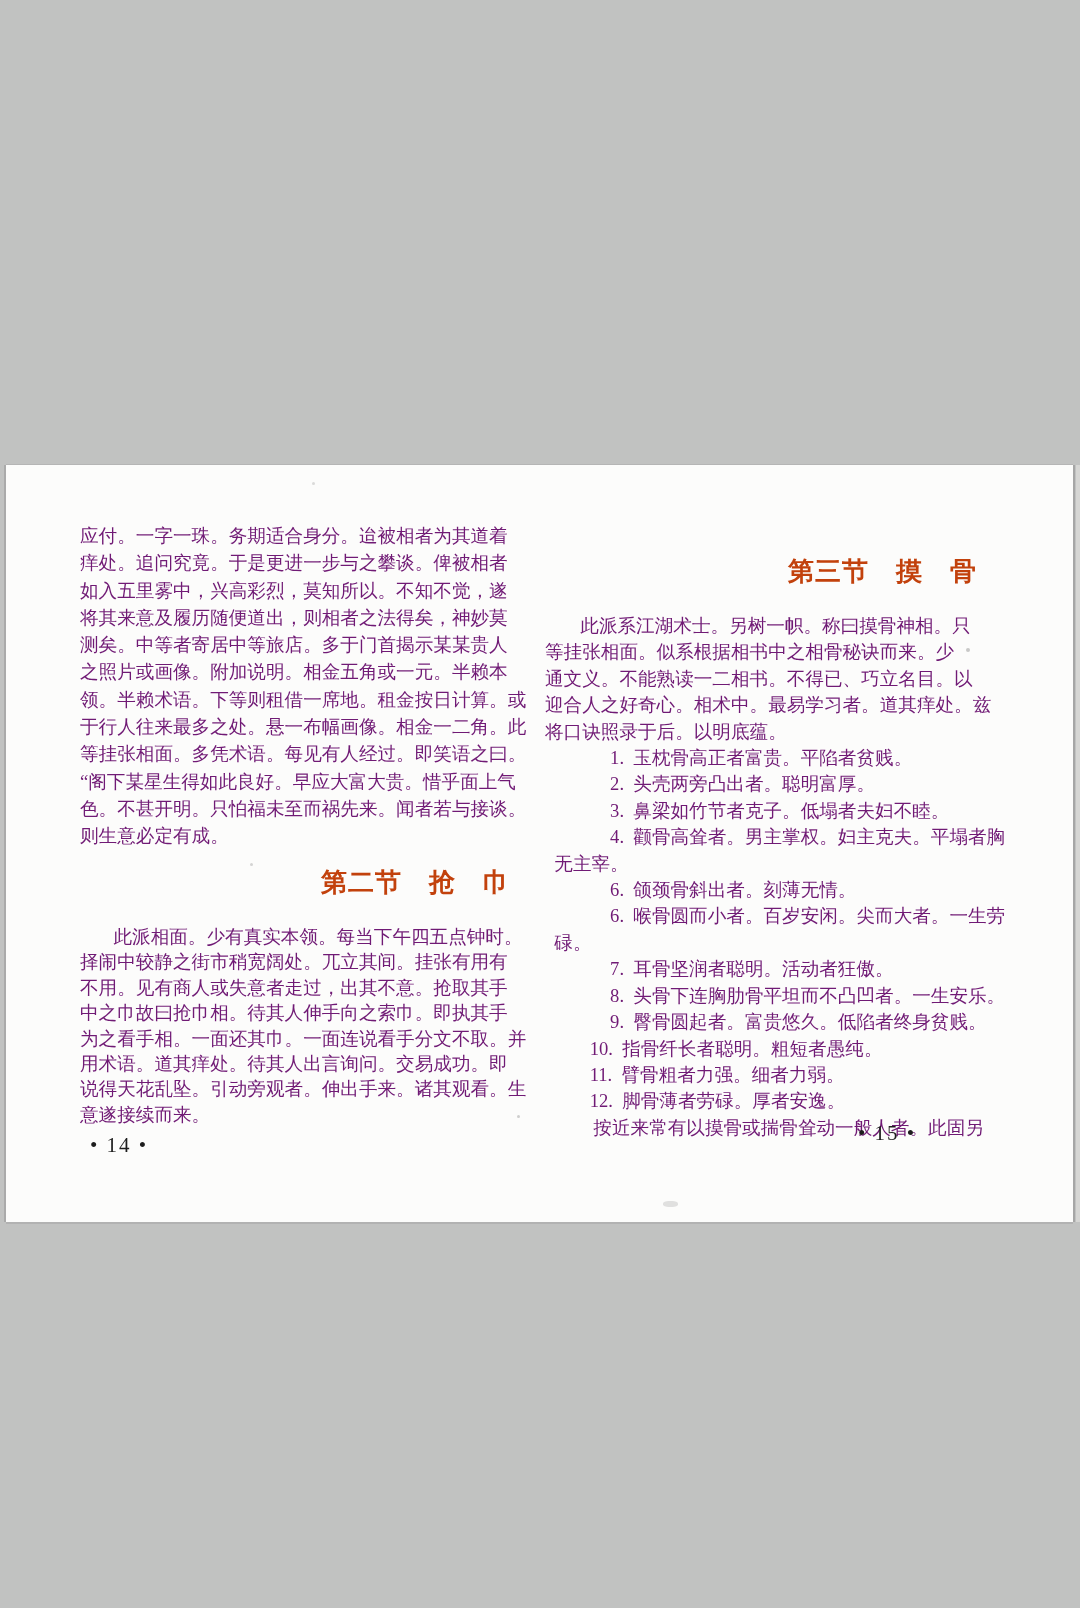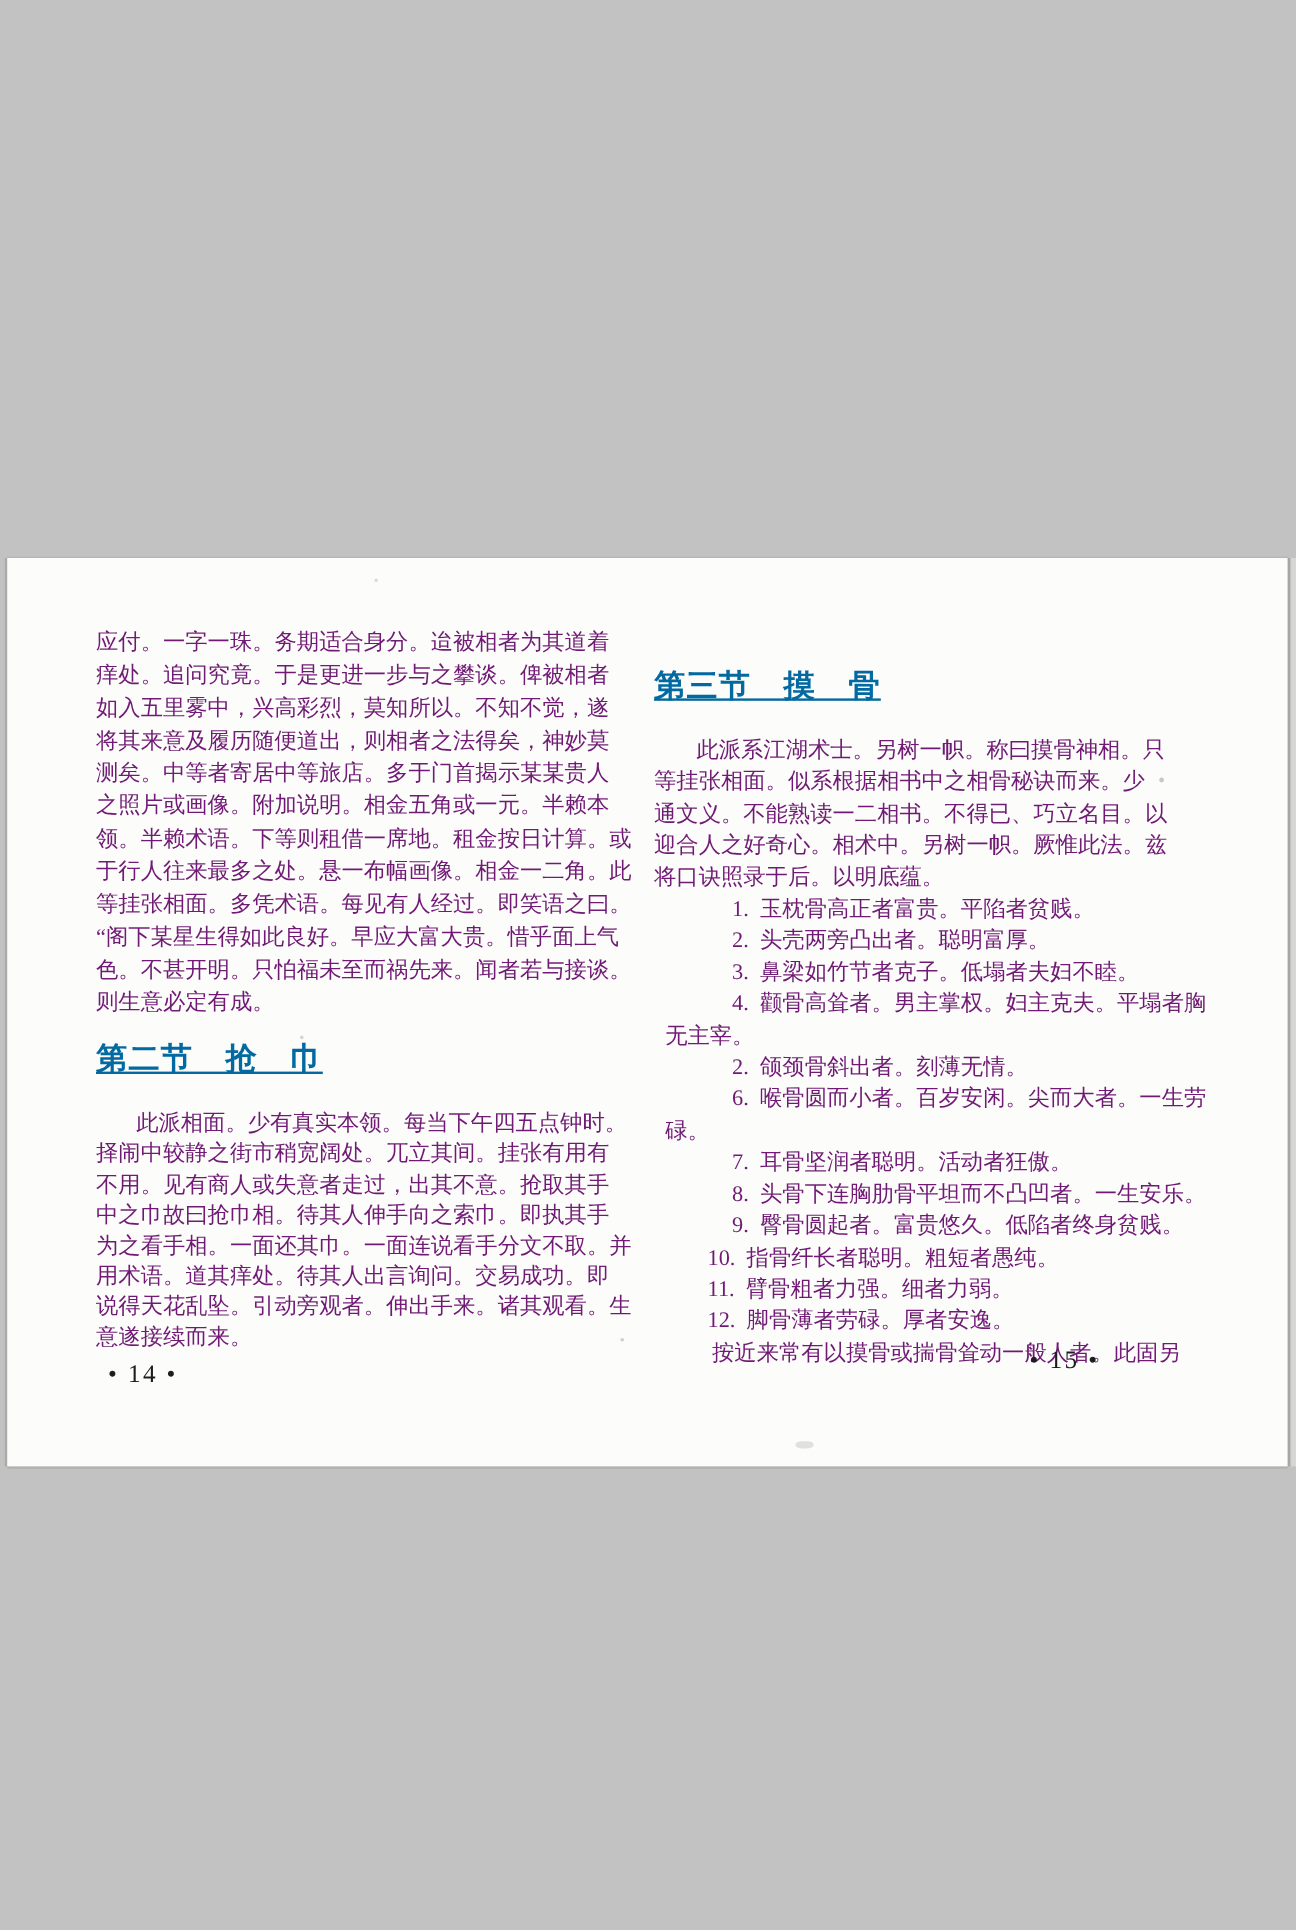--- a/index.html
+++ b/index.html
@@ -24,22 +24,22 @@
   .para{position:absolute;left:0;width:100%;color:#1d1d1d;}
   .line{white-space:pre;font-size:18.6px;color:#701a75;}
   .para1 .line{line-height:27.3px;}
   .para2 .line{line-height:25.4px;}
   .rbody .line{line-height:26.4px;}
   .para1{top:57px;}
   .para2{top:459px;}
   .rbody{top:148px;}
   .heading{
     position:absolute;left:0;width:100%;margin:0;
-    text-align:left;font-size:26px;font-weight:bold;color:#0369a1;
-    letter-spacing:1px;white-space:pre;text-decoration:underline;
+    text-align:right;font-size:26px;font-weight:bold;color:#c2410c;
+    letter-spacing:1px;white-space:pre;
   }
   .heading-left{top:400px;}
   .heading-right{top:89px;}
   .pageno{
     position:absolute;font-size:21px;color:#1d1d1d;white-space:pre;
     letter-spacing:2px;
   }
   .pageno-left{left:84px;top:668px;}
   .pageno-right{left:852px;top:656px;}
   .speck{position:absolute;border-radius:50%;background:#8a8a8a;}
@@ -87,28 +87,28 @@
   </div>
 
   <div class="col col-right">
     <h2 class="heading heading-right">第三节　摸　骨</h2>
 
     <div class="para rbody">
 
     <div class="line" style="padding-left: 1.9em;">此派系江湖术士。另树一帜。称曰摸骨神相。只</div>
         <div class="line">等挂张相面。似系根据相书中之相骨秘诀而来。少</div>
         <div class="line">通文义。不能熟读一二相书。不得已、巧立名目。以</div>
-        <div class="line">迎合人之好奇心。相术中。另树一帜。厥惟此法。兹</div>
+        <div class="line">迎合人之好奇心。相术中。最易学习者。道其痒处。兹</div>
         <div class="line">将口诀照录于后。以明底蕴。</div>
         <div class="line" style="padding-left: 3.5em;">1.  玉枕骨高正者富贵。平陷者贫贱。</div>
         <div class="line" style="padding-left: 3.5em;">2.  头壳两旁凸出者。聪明富厚。</div>
         <div class="line" style="padding-left: 3.5em;">3.  鼻梁如竹节者克子。低塌者夫妇不睦。</div>
         <div class="line" style="padding-left: 3.5em;">4.  颧骨高耸者。男主掌权。妇主克夫。平塌者胸</div>
         <div class="line" style="padding-left: 0.5em;">无主宰。</div>
-        <div class="line" style="padding-left: 3.5em;">2.  颌颈骨斜出者。刻薄无情。</div>
+        <div class="line" style="padding-left: 3.5em;">6.  颌颈骨斜出者。刻薄无情。</div>
         <div class="line" style="padding-left: 3.5em;">6.  喉骨圆而小者。百岁安闲。尖而大者。一生劳</div>
         <div class="line" style="padding-left: 0.5em;">碌。</div>
         <div class="line" style="padding-left: 3.5em;">7.  耳骨坚润者聪明。活动者狂傲。</div>
         <div class="line" style="padding-left: 3.5em;">8.  头骨下连胸肋骨平坦而不凸凹者。一生安乐。</div>
         <div class="line" style="padding-left: 3.5em;">9.  臀骨圆起者。富贵悠久。低陷者终身贫贱。</div>
         <div class="line" style="padding-left: 2.4em;">10.  指骨纤长者聪明。粗短者愚纯。</div>
         <div class="line" style="padding-left: 2.4em;">11.  臂骨粗者力强。细者力弱。</div>
         <div class="line" style="padding-left: 2.4em;">12.  脚骨薄者劳碌。厚者安逸。</div>
         <div class="line" style="padding-left: 2.6em;">按近来常有以摸骨或揣骨耸动一般人者。此固另</div>
       </div>

